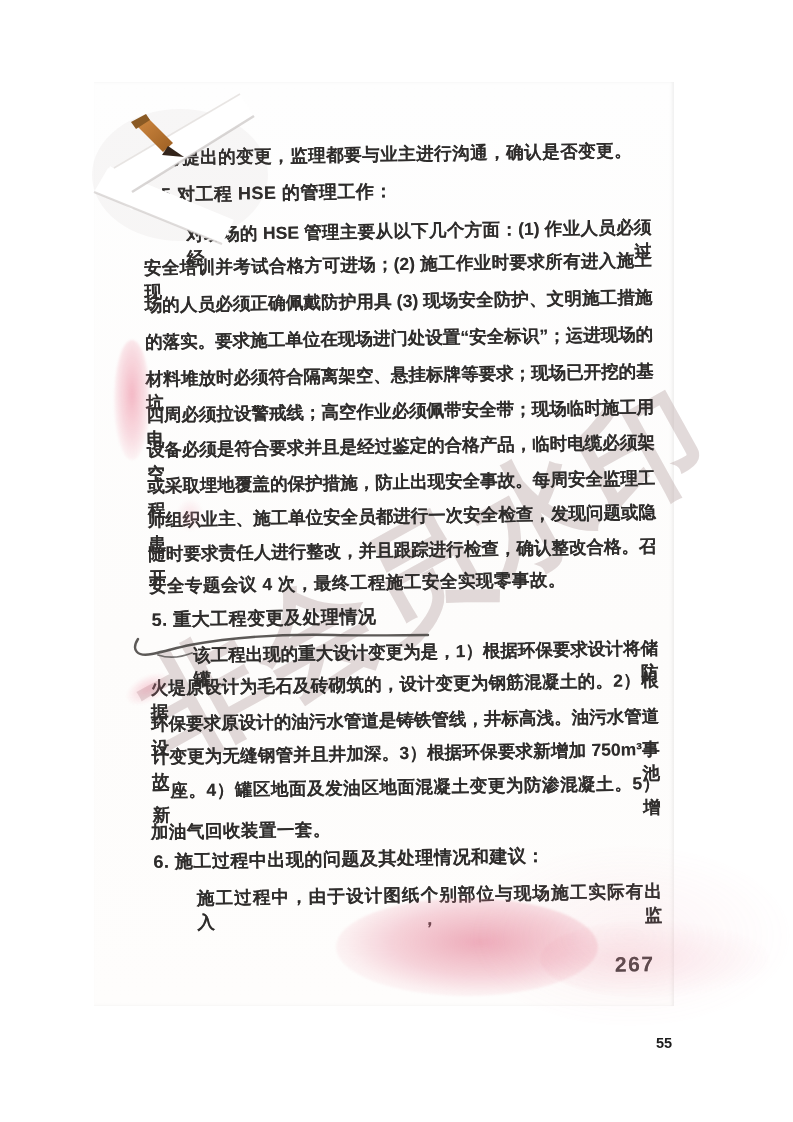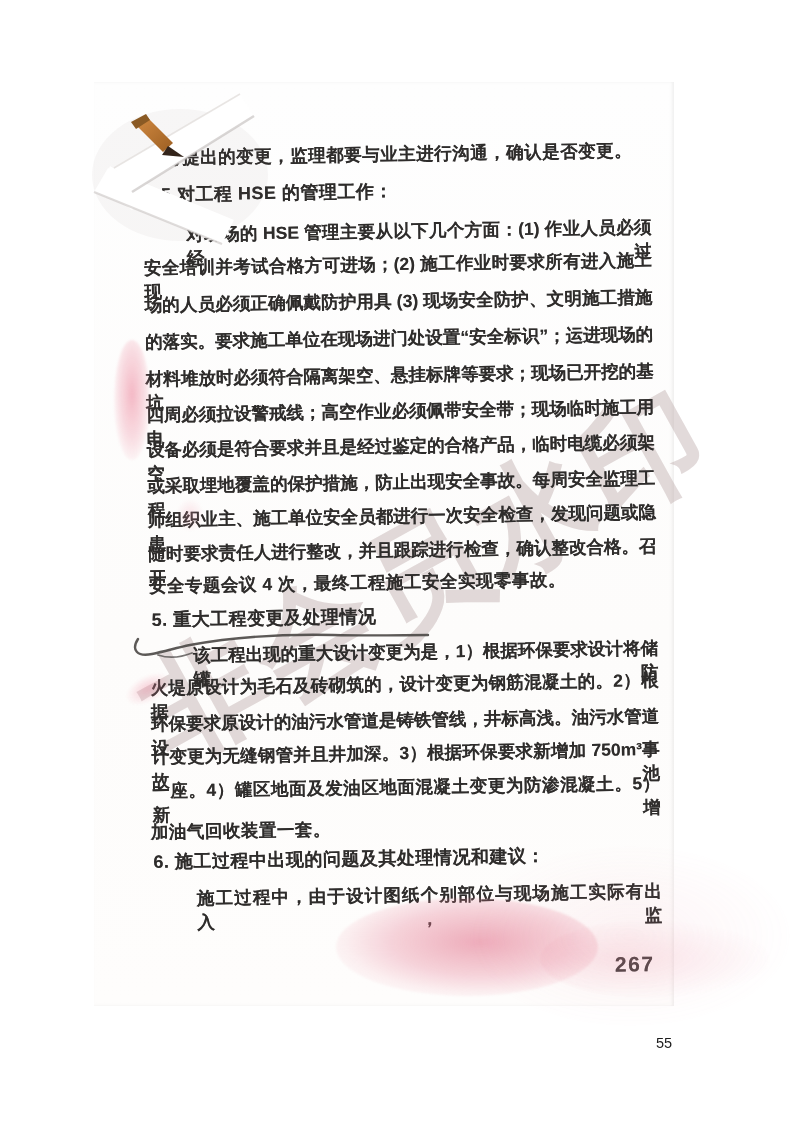--- a/index.html
+++ b/index.html
@@ -47,21 +47,21 @@
   .line.head{ font-weight:700; font-size:18px; letter-spacing:0.5px; }
   .pagenum-print{
     position:absolute; left:608px; top:956px;
     font-size:21px; font-weight:700; letter-spacing:1.5px; color:#3b3a39;
     text-shadow:0 0 0.5px rgba(50,50,50,0.5);
   }
 
   
   .pagenum-digital{
     position:absolute; left:656px; top:1035px;
-    font-size:14.5px; color:#1c1c1c; z-index:6;
+    font-size:14.5px; color:#1c1c1c; z-index:6;font-weight:bold;
   }
 
   
   .swoosh{ position:absolute; left:128px; top:624px; z-index:3; pointer-events:none; }
 
   
   .stain{ position:absolute; border-radius:50%; pointer-events:none; z-index:4; filter:blur(1px); }
   .stain.s-left{
     left:114px; top:340px; width:36px; height:120px;
     background:radial-gradient(ellipse at 50% 45%,

